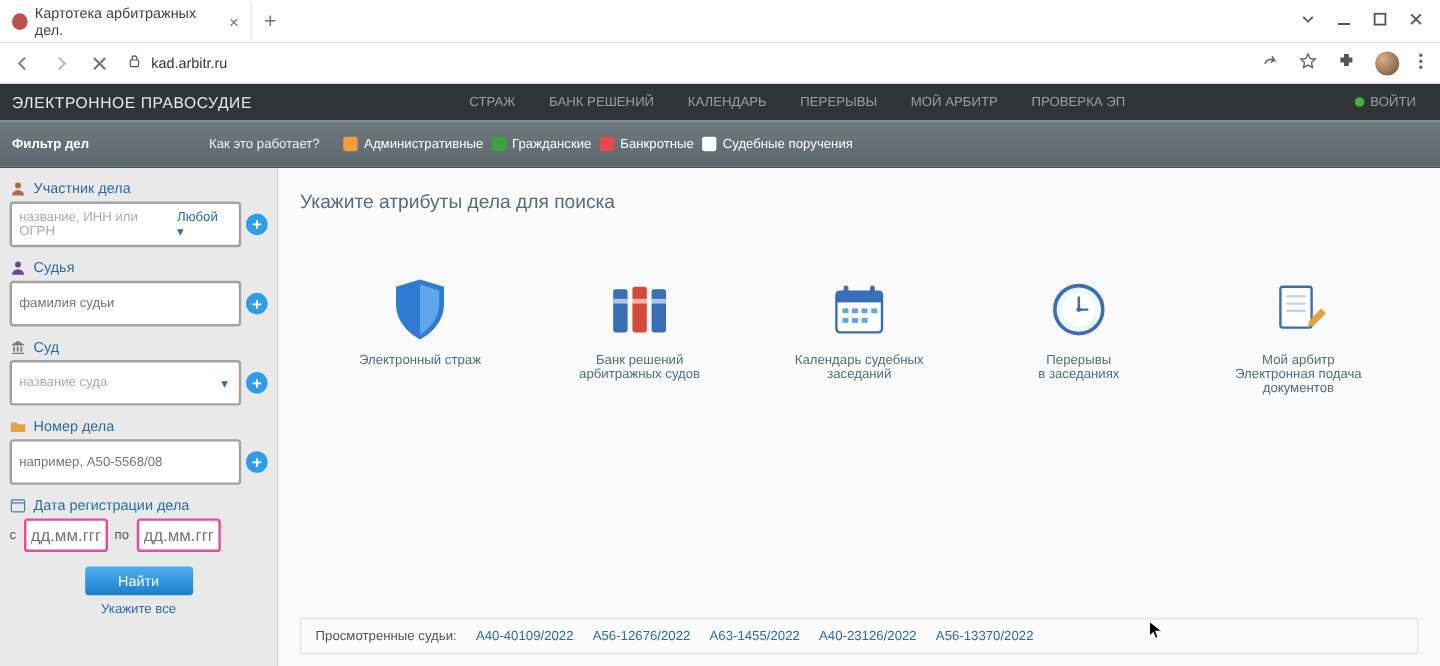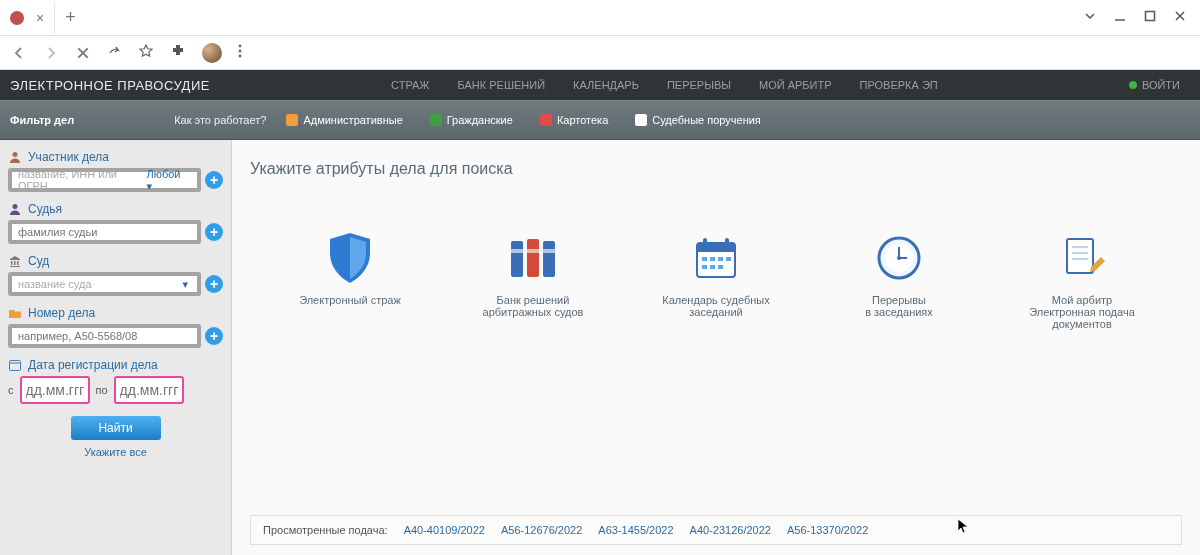--- a/index.html
+++ b/index.html
@@ -27,37 +27,37 @@
 .nav-menu { display: flex; margin-left: auto; }
 .nav-item { padding: 0 14px; line-height: 30px; font-size: 11px; color: #9aa0a2; text-transform: uppercase; }
 .nav-item.active { background: #3f4447; color: #fff; }
 .login { margin-left: auto; display: flex; align-items: center; gap: 5px; padding: 0 10px; color: #9aa0a2; font-size: 11px; }
 .green-dot { width: 8px; height: 8px; background: #3fb23f; border-radius: 50%; }
 
 
 .filter-bar { height: 40px; background: linear-gradient(#6f7a7f, #5d686e); display: flex; align-items: center; color: #fff; font-size: 11px; padding: 0 10px; border-top: 1px solid #7d888d; border-bottom: 1px solid #495257; }
 .filter-title { font-weight: bold; }
 .filter-link { margin-left: 100px; color: #eef; }
-.chips { display: flex; gap: 27px; margin-left: 20px; }
+.chips { display: flex; gap: 7px; margin-left: 20px; }
 .chip { display: flex; align-items: center; gap: 5px; }
 .chipbox { width: 12px; height: 12px; border-radius: 2px; display: inline-block; }
 .chipbox.admin { background: #f39e3c; }
 .chipbox.civil { background: #3fa03f; }
 .chipbox.bank { background: #e44a4a; }
 .chipbox.court { background: #fff; }
 
 
 .layout { display: flex; height: calc(555px - 36px - 34px - 30px - 26px); }
 
 .sidebar { width: 232px; background: #e9e9e9; border-right: 1px solid #d0d0d0; padding: 10px 8px; }
 .sb-group { margin-bottom: 10px; }
 .sb-label { display: flex; align-items: center; gap: 6px; color: #2b6ca3; font-size: 12px; margin-bottom: 4px; }
 .sb-label svg { width: 14px; height: 14px; }
 .sb-row { display: flex; align-items: center; gap: 4px; }
-.sb-input { flex: 1; background: #fff; border: 4px solid #a3a3a3; border-radius: 3px; padding: 4px 6px; font-size: 11px; color: #666; height: 24px; }
+.sb-input { flex: 1; background: #fff; border: 2px solid #a3a3a3; border-radius: 3px; padding: 4px 6px; font-size: 11px; color: #666; height: 38px; }
 .sb-input.with-dd { display: flex; align-items: center; }
 .dd { margin-left: auto; color: #2b6ca3; font-size: 11px; padding-right: 3px; }
 .plus-btn { width: 18px; height: 18px; border-radius: 50%; background: #2f9ee6; color: #fff; display: flex; align-items: center; justify-content: center; font-size: 14px; font-weight: bold; flex-shrink: 0; }
 .date-row { display: flex; align-items: center; gap: 6px; color: #555; font-size: 11px; }
 .date-in { width: 70px; background: #fff; border: 2px solid #ec4899; border-radius: 3px; padding: 4px; font-size: 14px; color: #aaa; text-align: right; }
 .find-btn { display: block; margin: 12px auto 6px; width: 90px; height: 24px; line-height: 24px; text-align: center; background: linear-gradient(#4db0f0, #1b7fc9); color: #fff; border-radius: 3px; font-size: 12px; }
 .reset { text-align: center; color: #2b6ca3; font-size: 11px; }
 
 .content { flex: 1; background: #fafafa; padding: 20px 18px; position: relative; }
 .hint { color: #5a6b78; font-size: 16px; margin-bottom: 50px; }
@@ -72,20 +72,21 @@
 .recent a { color: #2b6ca3; text-decoration: none; }
 
 .cursor { position: absolute; }
 </style>
 </head>
 <body>
 
 <div class="browser-bar">
   <div class="tab">
     <span class="favicon"></span>
+    <span>Картотека арбитражных дел.</span>
     <span class="close-x">×</span>
   </div>
   <div class="new-tab">+</div>
   <div class="win-controls">
     <span><svg viewBox="0 0 12 12">
           <path d="M2 4l4 4 4-4" fill="none" stroke="#555" stroke-width="1.5"></path>
         </svg></span>
     <span><svg viewBox="0 0 12 12">
           <line x1="1" y1="10" x2="11" y2="10" stroke="#555" stroke-width="1.5"></line>
         </svg></span>
@@ -107,20 +108,29 @@
   <span class="nav-ico">
       <svg width="16" height="16" viewBox="0 0 16 16">
         <path d="M6 3l5 5-5 5" fill="none" stroke="#bbb" stroke-width="1.8"></path>
       </svg>
     </span>
   <span class="nav-ico">
       <svg width="14" height="14" viewBox="0 0 12 12">
         <path d="M2 2l8 8M10 2l-8 8" stroke="#777" stroke-width="1.6"></path>
       </svg>
     </span>
+  <div class="url-box">
+    <span class="lock">
+      <svg width="12" height="12" viewBox="0 0 12 12">
+          <rect x="2.5" y="5" width="7" height="5.5" rx="1" fill="none" stroke="#555"></rect>
+          <path d="M4 5V3.5a2 2 0 014 0V5" fill="none" stroke="#555"></path>
+        </svg>
+    </span>
+    <span>kad.arbitr.ru</span>
+  </div>
   <div class="addr-right">
     <span><svg width="16" height="16" viewBox="0 0 16 16">
           <path d="M4 10c2-4 6-4 8-3l-2-3m2 3l-3 2" fill="none" stroke="#666" stroke-width="1.4"></path>
         </svg></span>
     <span><svg width="16" height="16" viewBox="0 0 16 16">
           <path d="M8 2l1.8 3.8 4.2.4-3.1 2.9.8 4.1L8 11.2 4.3 13.2l.8-4.1L2 6.2l4.2-.4z" fill="none" stroke="#666" stroke-width="1.2"></path>
         </svg></span>
     <span><svg width="16" height="16" viewBox="0 0 16 16">
           <path d="M6 2h4v3h3v4h-3v3H6v-3H3V5h3z" fill="#555"></path>
         </svg></span>
@@ -156,21 +166,21 @@
     <span class="chip">
         <span class="chipbox admin"></span>
         <span>Административные</span>
       </span>
     <span class="chip">
         <span class="chipbox civil"></span>
         <span>Гражданские</span>
       </span>
     <span class="chip">
         <span class="chipbox bank"></span>
-        <span>Картотека</span>
+        <span>Банкротные</span>
       </span>
     <span class="chip">
         <span class="chipbox court"></span>
         <span>Судебные поручения</span>
       </span>
   </div>
 </div>
 
 <div class="layout">
   <div class="sidebar">
@@ -324,21 +334,21 @@
               <path d="M34 34l10-10 4 4-10 10-5 1z" fill="#e6a23c"></path>
             </svg>
         </div>
         <span class="t1">Мой арбитр</span>
         <span class="t2">Электронная подача</span>
         <span class="t3">документов</span>
       </div>
     </div>
 
     <div class="recent">
-      <span>Просмотренные подача:</span>
+      <span>Просмотренные судьи:</span>
       <a href="#">А40-40109/2022</a>
       <a href="#">А56-12676/2022</a>
       <a href="#">А63-1455/2022</a>
       <a href="#">А40-23126/2022</a>
       <a href="#">А56-13370/2022</a>
       <span class="cursor" style="left:706px; bottom:8px;">
         <svg width="12" height="16" viewBox="0 0 12 16">
             <path d="M1 1l0 12 3-3 2 5 2-1-2-5 5 0z" fill="#000" stroke="#fff" stroke-width="0.8"></path>
           </svg>
       </span>

